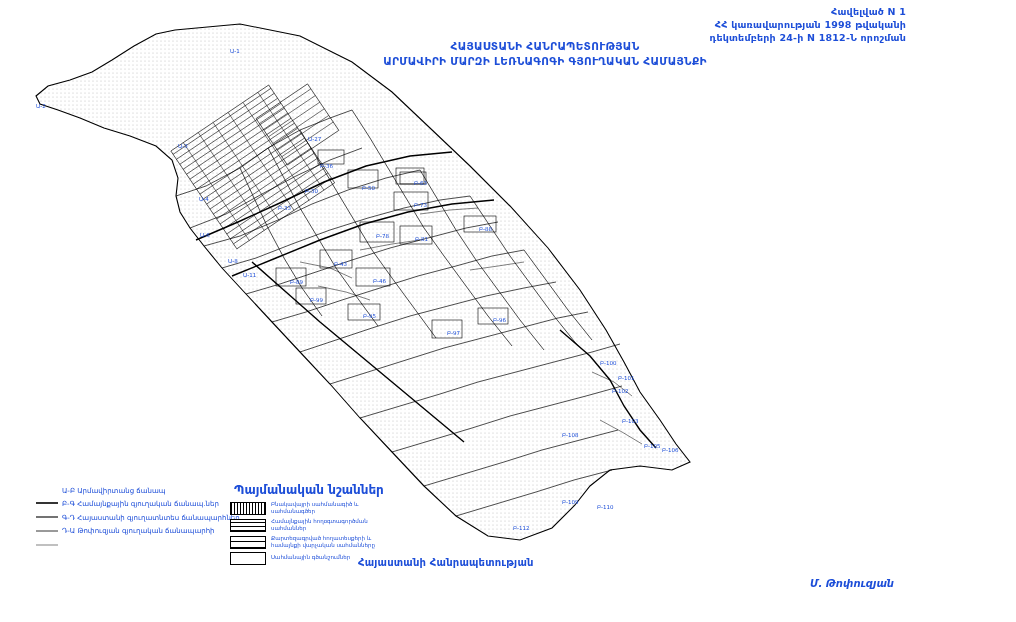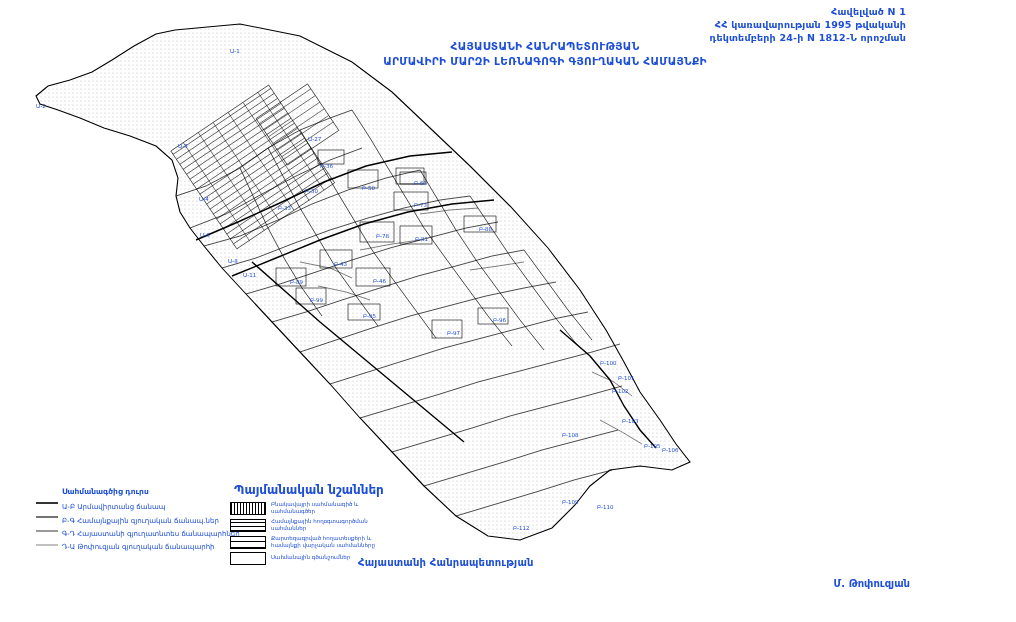--- a/index.html
+++ b/index.html
@@ -49,24 +49,25 @@
     top: 556px;
     font-size: 10px;
     font-weight: bold;
     letter-spacing: 0.2px;
     line-height: 1.45;
   }
 
   
   #signature {
     position: absolute;
-    right: 10px;
+    right: 26px;
     top: 578px;
     font-size: 10px;
     font-weight: bold;
+    font-style: italic;
   }
 
   
   #legend-roads {
     position: absolute;
     left: 34px;
     top: 485px;
     font-size: 7px;
     line-height: 1.9;
   }
@@ -313,31 +314,30 @@
       <div class="plabel" style="left: 644px; top: 443px;">Բ-105</div>
       <div class="plabel" style="left: 662px; top: 447px;">Բ-106</div>
       <div class="plabel" style="left: 562px; top: 432px;">Բ-108</div>
       <div class="plabel" style="left: 562px; top: 499px;">Բ-109</div>
       <div class="plabel" style="left: 597px; top: 504px;">Բ-110</div>
       <div class="plabel" style="left: 513px; top: 525px;">Բ-112</div>
     </div>
 
   <div id="decree-block">
     <div>Հավելված N 1</div>
-    <div>ՀՀ կառավարության 1995 թվականի</div>
+    <div>ՀՀ կառավարության 1998 թվականի</div>
     <div>դեկտեմբերի 24-ի N 1812-Ն որոշման</div>
   </div>
 
   <div id="map-title">
     <div>ՀԱՅԱՍՏԱՆԻ ՀԱՆՐԱՊԵՏՈՒԹՅԱՆ</div>
     <div>ԱՐՄԱՎԻՐԻ ՄԱՐԶԻ ԼԵՌՆԱԳՈԳԻ ԳՅՈՒՂԱԿԱՆ ՀԱՄԱՅՆՔԻ</div>
   </div>
 
   <div id="legend-roads">
-    <div class="legend-heading">Սահմանագծից դուրս</div>
     <div class="lg-row" style="margin-left:28px">Ա-Բ Արմավիրտանց ճանապ</div>
     <div class="lg-row" style="margin-left:28px">Բ-Գ Համայնքային գյուղական ճանապ.ներ</div>
     <div class="lg-row" style="margin-left:28px">Գ-Դ Հայաստանի գյուղատնտես ճանապարհներ</div>
     <div class="lg-row" style="margin-left:28px">Դ-Ա Թոփուզյան գյուղական ճանապարհի</div>
   </div>
 
   <div id="legend-zones">
     <div class="legend-heading">Պայմանական նշաններ</div>
     <div class="lz-row">
       <span class="swatch sw-a"></span>

